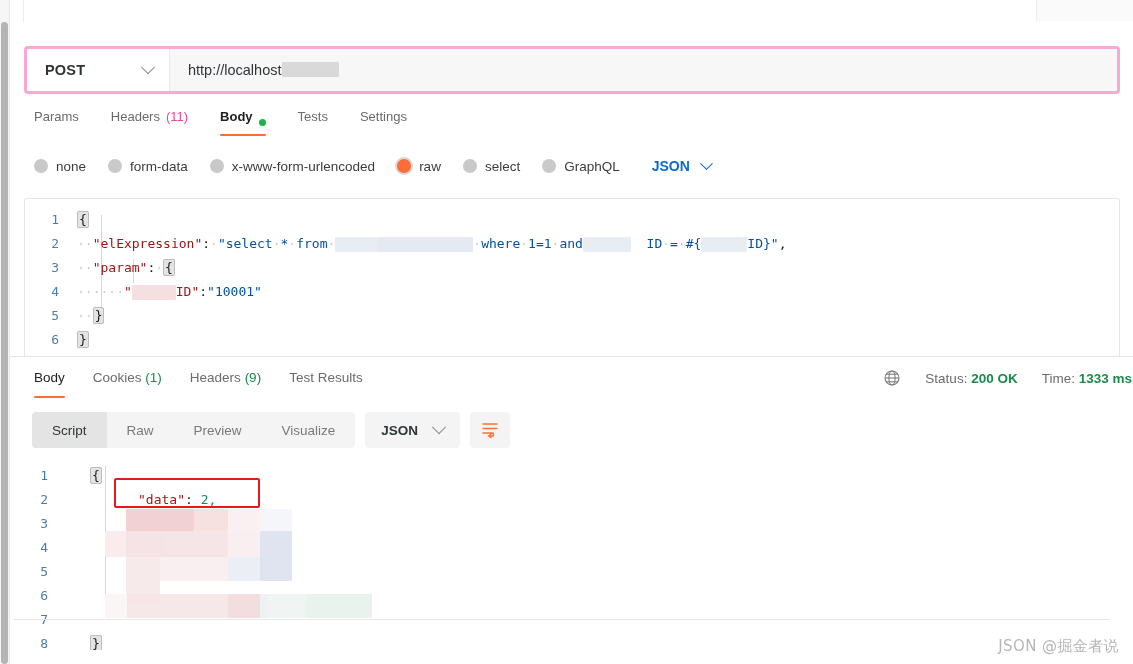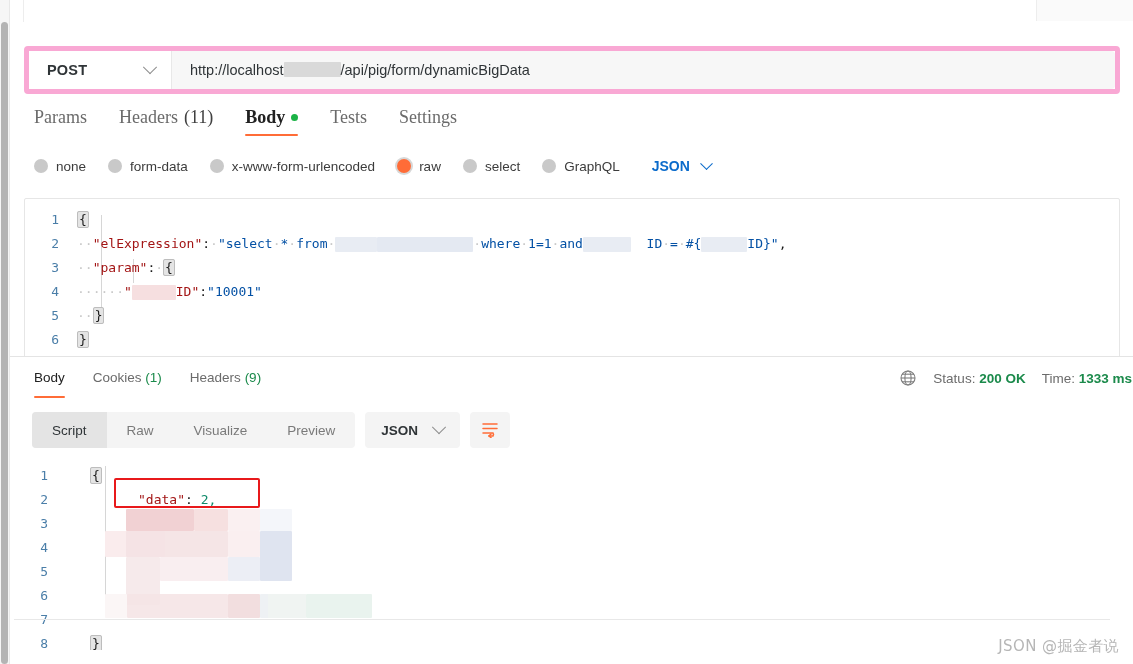--- a/index.html
+++ b/index.html
@@ -67,21 +67,21 @@
     height: 333px;
     background: #ffffff;
     border-left: 1px solid #ededed;
   }
 
   
   .url-bar {
     position: absolute;
     left: 14px; top: 24px;
     width: 1096px; height: 48px;
-    border: 5px solid #f9a8d4;
+    border: 3px solid #f9a8d4;
     border-radius: 4px;
     background: #ffffff;
     display: flex;
     align-items: stretch;
     box-sizing: border-box;
   }
   .method-select {
     width: 143px;
     display: flex;
     align-items: center;
@@ -132,49 +132,48 @@
     position: absolute;
     left: 14px; top: 86px;
     width: 1096px; height: 36px;
     display: flex;
     align-items: flex-start;
     gap: 0;
   }
   .req-tab {
     position: relative;
     padding: 0 16px 12px 16px;
-    font-size: 18px;
+    font-size: 13px;
     color: #6b6b6b;
     cursor: pointer;
     white-space: nowrap;
     display: flex;
-    align-items: center;
+    align-items: flex-end;
     gap: 6px;
     line-height: 18px;
-    font-family: Liberation Serif, serif;
   }
   .req-tab:first-child { padding-left: 10px; }
   .req-tab.active { color: #212121; font-weight: bold; }
   .req-tab.active::after {
     content: "";
     position: absolute;
     left: 16px; right: 16px;
     bottom: 2px;
     height: 2.5px;
     background: #ff6c37;
     border-radius: 2px;
   }
   .dot-green {
     display: inline-block;
     width: 7px; height: 7px;
     border-radius: 50%;
     background: #1bb346;
     flex: none;
   }
-  .count { color: #404040; font-weight: normal; }
+  .count { color: #ec4899; font-weight: normal; }
 
   
   .body-types {
     position: absolute;
     left: 24px; top: 136px;
     display: flex;
     align-items: center;
     gap: 0;
   }
   .radio-item {
@@ -319,21 +318,21 @@
     background: #ff6c37;
     border-radius: 2px;
   }
   .cnt-green { color: #1b8a4b; }
 
   .resp-status {
     position: absolute;
     right: 2px; top: 12px;
     display: flex;
     align-items: center;
-    gap: 16px;
+    gap: 24px;
     font-size: 13.5px;
     color: #6b6b6b;
   }
   .stat-item { white-space: nowrap; }
   .stat-val { color: #1b8a4b; font-weight: bold; }
   .globe-icon { color: #7d7d7d; display: flex; align-items: center; }
 
   
   .resp-toolbar {
     position: absolute;
@@ -439,21 +438,20 @@
 <div class="request-panel">
 
   <div class="url-bar">
     <div class="method-select">
       <span class="method-label">POST</span>
       <span class="chev"></span>
     </div>
     <div class="url-field">
       <span class="url-text">http://localhost</span>
         <span class="redact url-redact"></span>
-        <span class="url-text">/api/pig/form/dynamicBigData</span>
     </div>
   </div>
 
   <div class="req-tabs">
     <div class="req-tab">
       <span>Params</span>
     </div>
     <div class="req-tab">
       <span>Headers</span>
       <span class="count">(11)</span>
@@ -543,20 +541,23 @@
     <div class="resp-tab active">
       <span>Body</span>
     </div>
     <div class="resp-tab">
       <span>Cookies</span>
       <span class="cnt-green">(1)</span>
     </div>
     <div class="resp-tab">
       <span>Headers</span>
       <span class="cnt-green">(9)</span>
+    </div>
+    <div class="resp-tab">
+      <span>Test Results</span>
     </div>
   </div>
 
   <div class="resp-status">
     <span class="globe-icon">
       <svg width="18" height="18" viewBox="0 0 18 18" fill="none" stroke="#7d7d7d" stroke-width="1.1">
         <circle cx="9" cy="9" r="7"></circle>
         <ellipse cx="9" cy="9" rx="3.1" ry="7"></ellipse>
         <line x1="2" y1="9" x2="16" y2="9"></line>
         <line x1="3" y1="5.2" x2="15" y2="5.2"></line>
@@ -575,24 +576,24 @@
 
   <div class="resp-toolbar">
     <div class="seg-group">
       <div class="seg active">
         <span>Script</span>
       </div>
       <div class="seg">
         <span>Raw</span>
       </div>
       <div class="seg">
-        <span>Visualize</span>
+        <span>Preview</span>
       </div>
       <div class="seg">
-        <span>Preview</span>
+        <span>Visualize</span>
       </div>
     </div>
     <div class="fmt-select">
       <span>JSON</span>
       <span class="chev"></span>
     </div>
     <div class="wrap-btn">
       <span>
         <svg width="20" height="18" viewBox="0 0 20 18" fill="none" stroke="#ff6c37" stroke-width="1.5" stroke-linecap="round">
           <line x1="3" y1="4" x2="17" y2="4"></line>

